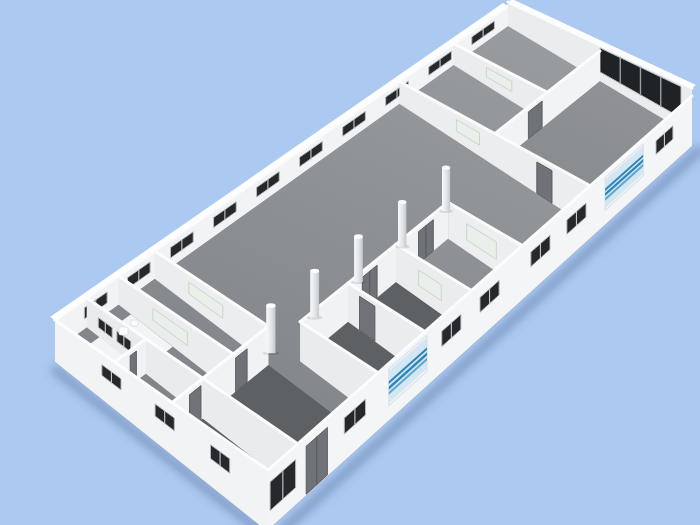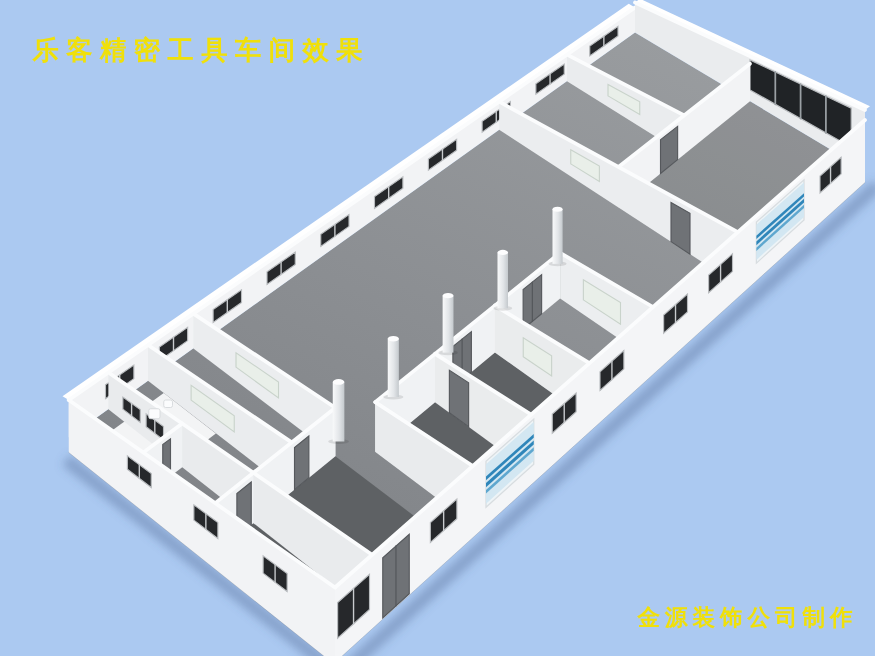--- a/index.html
+++ b/index.html
@@ -171,15 +171,13 @@
       <polygon points="55.0,362.0 268.0,532.0 268.0,470.0 55.0,320.0" fill="#f2f3f5"></polygon>
       <line x1="55" y1="362" x2="268" y2="532" stroke="rgba(0,0,0,0.12)" stroke-width="0.8" stroke-linecap="round"></line>
       <polygon points="101.9,375.4 121.0,390.0 121.0,378.8 101.9,364.7" fill="#26282b" stroke="#b9bcbf" stroke-width="0.9"></polygon>
       <line x1="111.445" y1="382.69499999999994" x2="111.445" y2="371.75199999999995" stroke="#c8cbce" stroke-width="1.1" stroke-linecap="round"></line>
       <polygon points="155.1,416.1 174.3,430.8 174.3,418.0 155.1,403.9" fill="#26282b" stroke="#b9bcbf" stroke-width="0.9"></polygon>
       <line x1="164.69500000000002" y1="423.44499999999994" x2="164.69500000000002" y2="410.95199999999994" stroke="#c8cbce" stroke-width="1.1" stroke-linecap="round"></line>
       <polygon points="210.5,458.5 229.7,473.2 229.7,458.8 210.5,444.7" fill="#26282b" stroke="#b9bcbf" stroke-width="0.9"></polygon>
       <line x1="220.075" y1="465.825" x2="220.075" y2="451.72" stroke="#c8cbce" stroke-width="1.1" stroke-linecap="round"></line>
       <line x1="55" y1="320" x2="268" y2="470" stroke="#fbfcfd" stroke-width="3" stroke-linecap="round"></line>
     </svg>
-  <div class="caption title" style="color: rgb(240, 224, 9);">乐客精密工具车间效果</div>
-  <div class="caption credit" style="color: rgb(240, 224, 9);">金源装饰公司制作</div>
 </div>
 
 </body></html>

